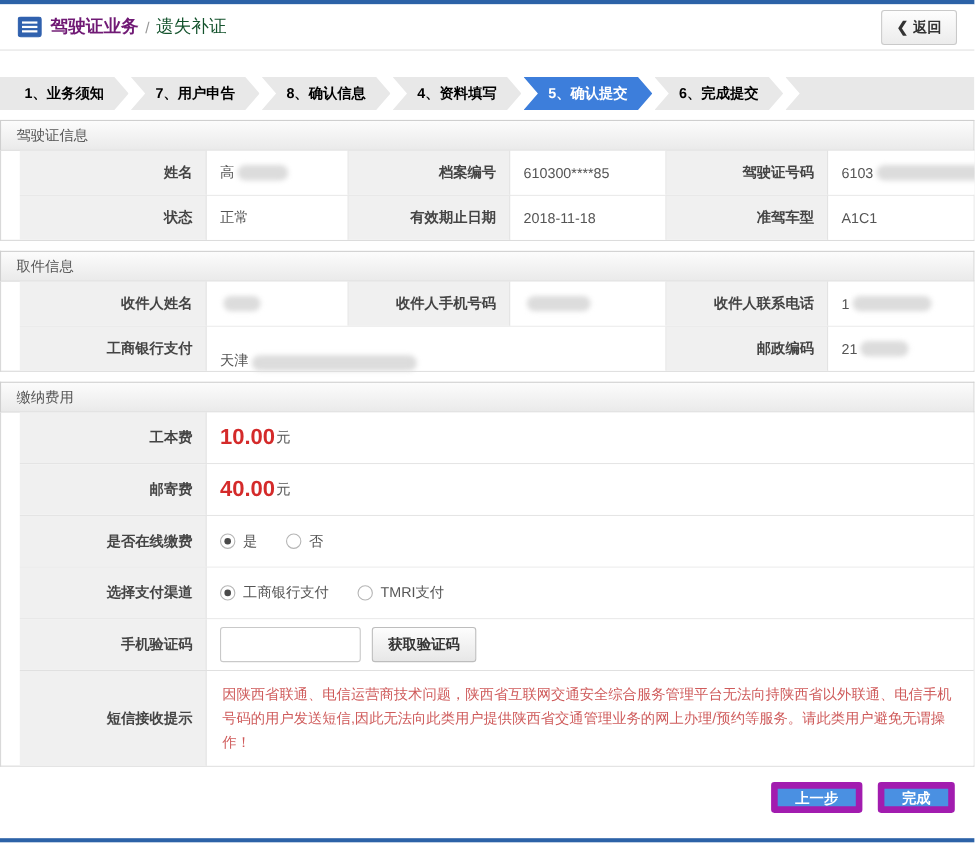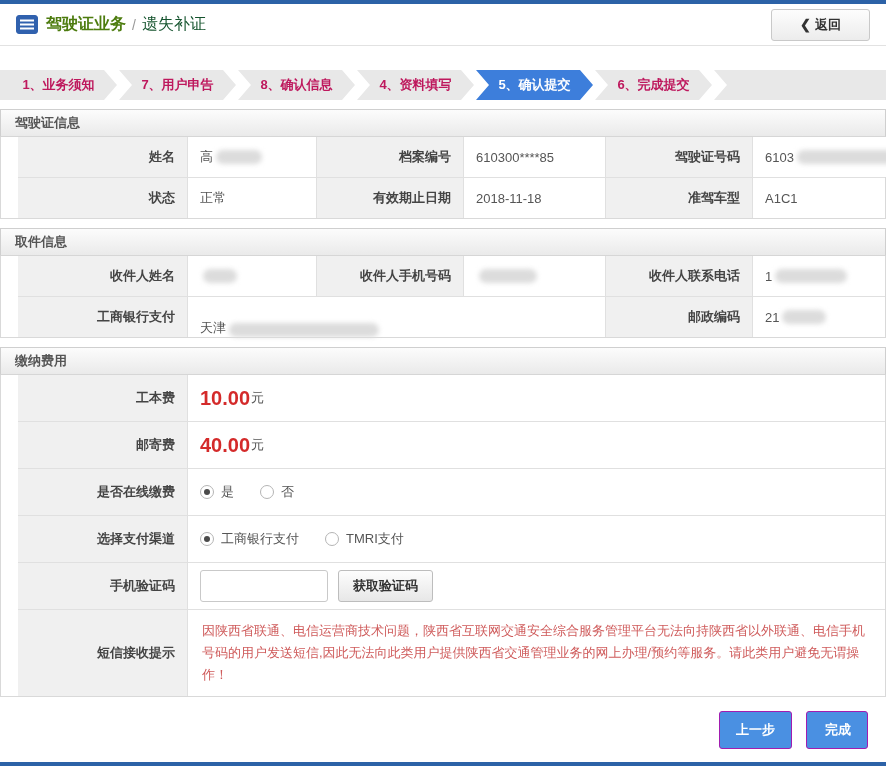--- a/index.html
+++ b/index.html
@@ -6,43 +6,43 @@
   html,body { width:886px; height:766px; overflow:hidden; background:#fff;
     font-family:"Liberation Sans","DejaVu Sans",sans-serif; color:#555; }
   .page { position:relative; width:886px; height:766px; display:flex; flex-direction:column; }
   .top-line { height:4px; background:#2c62a7; flex:none; }
   .bottom-line { height:4px; background:#2c62a7; position:absolute; left:0; right:0; bottom:0; }
 
   
   .header { height:42px; flex:none; display:flex; align-items:center; padding:0 16px;
     border-bottom:1px solid #e2e2e2; background:#fff; }
   .doc-icon { width:22px; height:19px; flex:none; margin-right:8px; }
-  .hdr-title { font-size:16px; font-weight:bold; color:#4d7c0f; }
+  .hdr-title { font-size:16px; font-weight:bold; color:#701a75; }
   .hdr-divider { font-size:14px; color:#999; margin:0 6px; }
   .hdr-sub { font-size:16px; color:#14532d; }
   .spacer { flex:1; }
-  .back-btn { font-size:13px; font-weight:bold; color:#333; padding:6px 28px;
+  .back-btn { font-size:13px; font-weight:bold; color:#333; padding:6px 13px;
     border:1px solid #c9c9c9; border-radius:3px;
     background:linear-gradient(#fdfdfd,#ececec); cursor:pointer; }
   .back-btn .chev { font-weight:bold; margin-right:4px; color:#333; }
 
   
   .steps { margin-top:24px; height:30px; flex:none; display:flex; }
   .step { flex:none; width:117px; height:30px; line-height:30px; text-align:center;
-    font-size:13px; font-weight:bold; color:#be185d; background:#e8e8e8; margin-right:2px;
+    font-size:13px; font-weight:bold; color:#000000; background:#e8e8e8; margin-right:2px;
     clip-path:polygon(0 0, calc(100% - 13px) 0, 100% 50%, calc(100% - 13px) 100%, 0 100%, 13px 50%);
   }
   .step.first { clip-path:polygon(0 0, calc(100% - 13px) 0, 100% 50%, calc(100% - 13px) 100%, 0 100%); }
   .step.active { background:#3d7edb; color:#fff; }
   .step-filler { flex:1; background:#e8e8e8; height:30px;
     clip-path:polygon(0 0, 100% 0, 100% 100%, 0 100%, 13px 50%); }
 
   
   .section { margin-top:9px; }
-  .sec-head { height:28px; line-height:26px; padding:0 14px; font-size:13px; font-weight:bold;
+  .sec-head { height:28px; line-height:26px; padding:0 14px; font-size:13px; font-weight:normal;
     color:#555; background:linear-gradient(#fcfcfc,#eaeaea);
     border:1px solid #cfcfcf; border-bottom:1px solid #d6d6d6; }
   .tbl { border:1px solid #d9d9d9; border-top:none;padding-left:17px; }
   .trow { display:flex; border-top:1px solid #e0e0e0; }
   .trow:first-child { border-top:none; }
   .cell { min-height:40px; display:flex; align-items:center; font-size:13px; }
   .lbl { background:#f0f0f0; justify-content:flex-end; padding:0 12px; font-weight:bold;
     color:#444; border-right:1px solid #e0e0e0; }
   .val { background:#fff; padding:0 12px; color:#555; border-right:1px solid #e0e0e0; }
   .val:last-child { border-right:none; }
@@ -70,22 +70,22 @@
   .code-btn { height:32px; padding:0 14px; font-size:13px; font-weight:bold; color:#333;
     border:1px solid #bdbdbd; border-radius:3px; background:linear-gradient(#fdfdfd,#e7e7e7);
     cursor:pointer; }
 
   .notice-cell { padding:10px 14px; line-height:22px; font-size:13px; color:#cf5b5b;
     display:block; }
   .notice-row .lbl { min-height:62px; }
 
   
   .footer { display:flex; justify-content:flex-end; padding:14px 18px 0 0; gap:14px; }
-  .btn-blue { min-width:62px; height:38px; padding:0 16px; font-size:13px; font-weight:bold;
-    color:#fff; background:#4a90e2; border:1px solid #a21caf; border-radius:3px; cursor:pointer;text-align:right; }
+  .btn-blue { min-width:62px; height:28px; padding:0 16px; font-size:13px; font-weight:bold;
+    color:#fff; background:#4a90e2; border:6px solid #a21caf; border-radius:3px; cursor:pointer; }
 </style>
 </head>
 <body>
 
 <div class="page">
   <div class="top-line"></div>
 
   <div class="header">
     <svg class="doc-icon" viewBox="0 0 22 19">
       <rect x="0.5" y="0.5" width="21" height="18" rx="2.5" fill="#3061ae" stroke="#3061ae"></rect>

